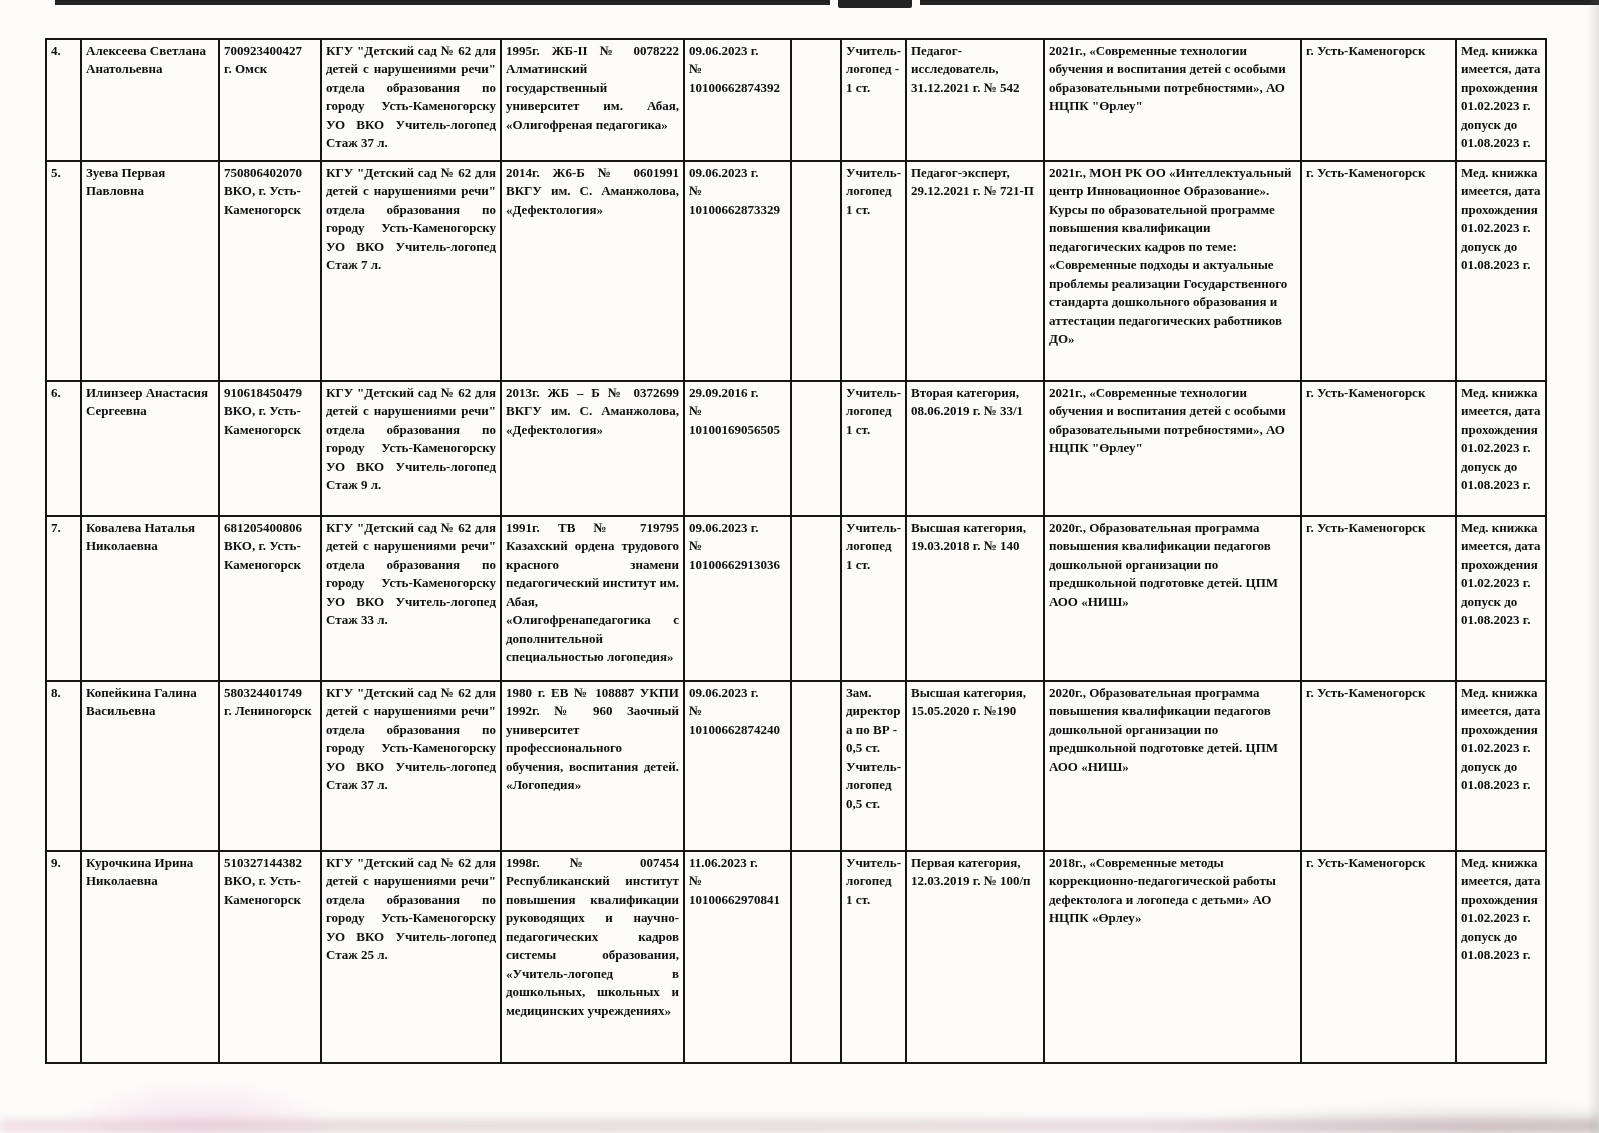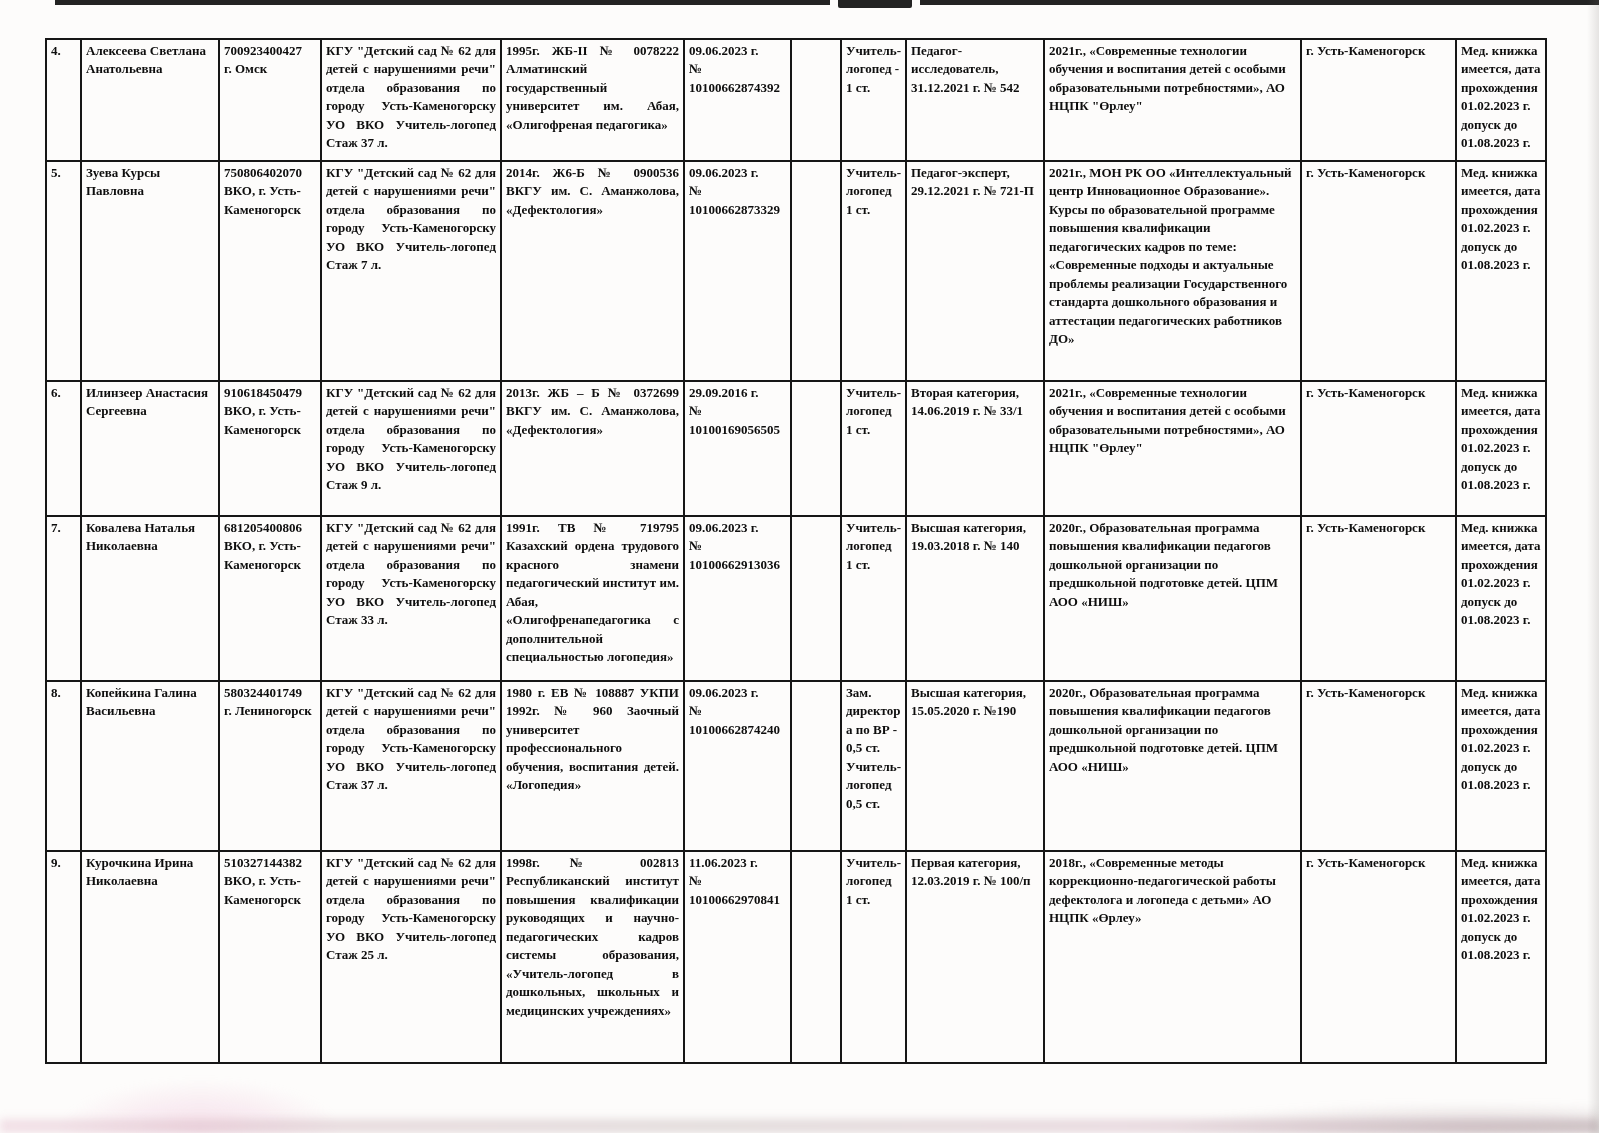--- a/index.html
+++ b/index.html
@@ -91,46 +91,46 @@
 № 10100662874392</td>
         <td></td>
         <td>Учитель-логопед - 1 ст.</td>
         <td>Педагог-исследователь, 31.12.2021 г. № 542</td>
         <td>2021г., «Современные технологии обучения и воспитания детей с особыми образовательными потребностями», АО НЦПК "Өрлеу"</td>
         <td>г. Усть-Каменогорск</td>
         <td>Мед. книжка имеется, дата прохождения 01.02.2023 г. допуск до 01.08.2023 г.</td>
       </tr>
       <tr style="height:220px">
         <td>5.</td>
-        <td>Зуева Курсы Павловна</td>
+        <td>Зуева Первая Павловна</td>
         <td class="pre">750806402070
 ВКО, г. Усть-Каменогорск</td>
         <td class="just">КГУ "Детский сад № 62 для детей с нарушениями речи" отдела образования по городу Усть-Каменогорску УО ВКО Учитель-логопед Стаж 7 л.</td>
-        <td class="just">2014г. Ж6-Б № 0900536 ВКГУ им. С. Аманжолова, «Дефектология»</td>
+        <td class="just">2014г. Ж6-Б № 0601991 ВКГУ им. С. Аманжолова, «Дефектология»</td>
         <td class="pre">09.06.2023 г.
 № 10100662873329</td>
         <td></td>
         <td>Учитель-логопед 1 ст.</td>
         <td>Педагог-эксперт, 29.12.2021 г. № 721-П</td>
         <td>2021г., МОН РК ОО «Интеллектуальный центр Инновационное Образование». Курсы по образовательной программе повышения квалификации педагогических кадров по теме: «Современные подходы и актуальные проблемы реализации Государственного стандарта дошкольного образования и аттестации педагогических работников ДО»</td>
         <td>г. Усть-Каменогорск</td>
         <td>Мед. книжка имеется, дата прохождения 01.02.2023 г. допуск до 01.08.2023 г.</td>
       </tr>
       <tr style="height:135px">
         <td>6.</td>
         <td>Илинзеер Анастасия Сергеевна</td>
         <td class="pre">910618450479
 ВКО, г. Усть-Каменогорск</td>
         <td class="just">КГУ "Детский сад № 62 для детей с нарушениями речи" отдела образования по городу Усть-Каменогорску УО ВКО Учитель-логопед Стаж 9 л.</td>
         <td class="just">2013г. ЖБ – Б № 0372699 ВКГУ им. С. Аманжолова, «Дефектология»</td>
         <td class="pre">29.09.2016 г.
 № 10100169056505</td>
         <td></td>
         <td>Учитель-логопед 1 ст.</td>
-        <td>Вторая категория, 14.06.2019 г. № 33/1</td>
+        <td>Вторая категория, 08.06.2019 г. № 33/1</td>
         <td>2021г., «Современные технологии обучения и воспитания детей с особыми образовательными потребностями», АО НЦПК "Өрлеу"</td>
         <td>г. Усть-Каменогорск</td>
         <td>Мед. книжка имеется, дата прохождения 01.02.2023 г. допуск до 01.08.2023 г.</td>
       </tr>
       <tr style="height:165px">
         <td>7.</td>
         <td>Ковалева Наталья Николаевна</td>
         <td class="pre">681205400806
 ВКО, г. Усть-Каменогорск</td>
         <td class="just">КГУ "Детский сад № 62 для детей с нарушениями речи" отдела образования по городу Усть-Каменогорску УО ВКО Учитель-логопед Стаж 33 л.</td>
@@ -159,21 +159,21 @@
         <td>2020г., Образовательная программа повышения квалификации педагогов дошкольной организации по предшкольной подготовке детей. ЦПМ АОО «НИШ»</td>
         <td>г. Усть-Каменогорск</td>
         <td>Мед. книжка имеется, дата прохождения 01.02.2023 г. допуск до 01.08.2023 г.</td>
       </tr>
       <tr style="height:212px">
         <td>9.</td>
         <td>Курочкина Ирина Николаевна</td>
         <td class="pre">510327144382
 ВКО, г. Усть-Каменогорск</td>
         <td class="just">КГУ "Детский сад № 62 для детей с нарушениями речи" отдела образования по городу Усть-Каменогорску УО ВКО Учитель-логопед Стаж 25 л.</td>
-        <td class="just">1998г. № 002813 Республиканский институт повышения квалификации руководящих и научно-педагогических кадров системы образования, «Учитель-логопед в дошкольных, школьных и медицинских учреждениях»</td>
+        <td class="just">1998г. № 007454 Республиканский институт повышения квалификации руководящих и научно-педагогических кадров системы образования, «Учитель-логопед в дошкольных, школьных и медицинских учреждениях»</td>
         <td class="pre">11.06.2023 г.
 № 10100662970841</td>
         <td></td>
         <td>Учитель-логопед 1 ст.</td>
         <td>Первая категория, 12.03.2019 г. № 100/п</td>
         <td>2018г., «Современные методы коррекционно-педагогической работы дефектолога и логопеда с детьми» АО НЦПК «Өрлеу»</td>
         <td>г. Усть-Каменогорск</td>
         <td>Мед. книжка имеется, дата прохождения 01.02.2023 г. допуск до 01.08.2023 г.</td>
       </tr>
     </tbody>

